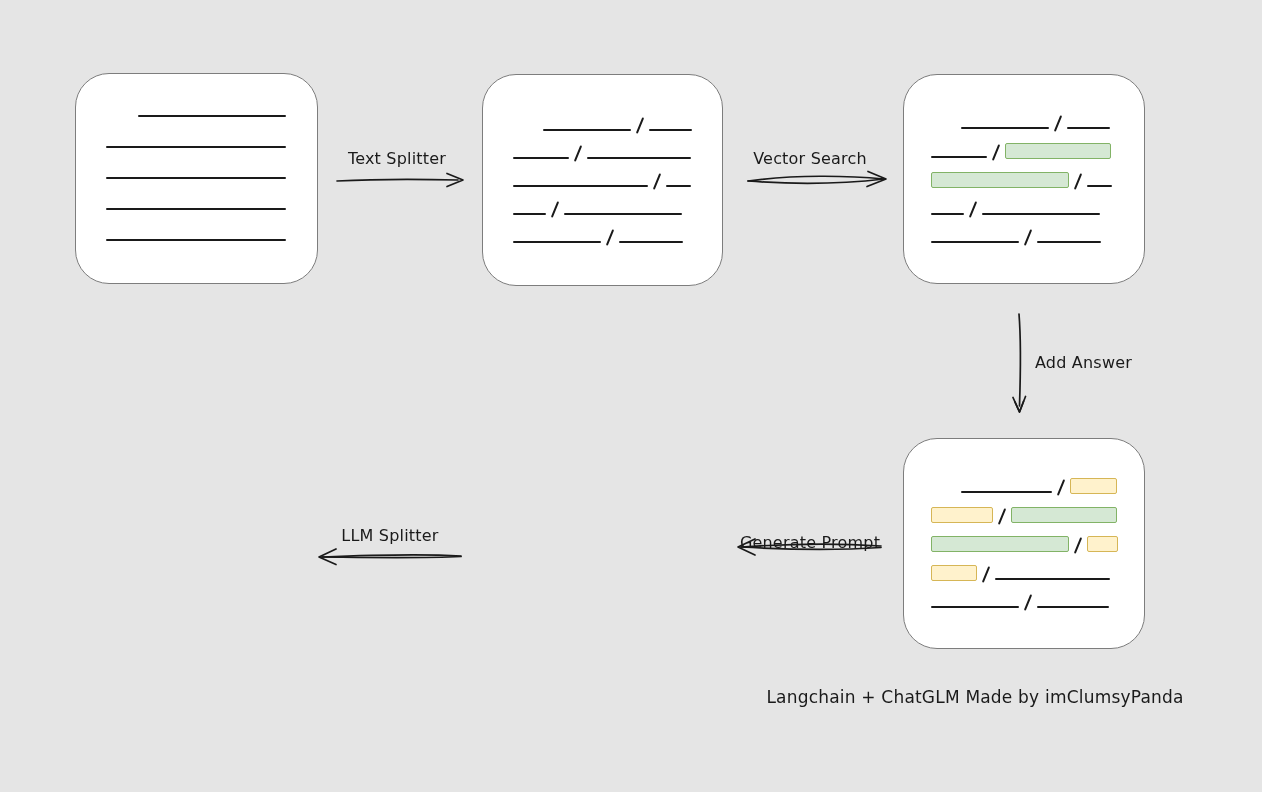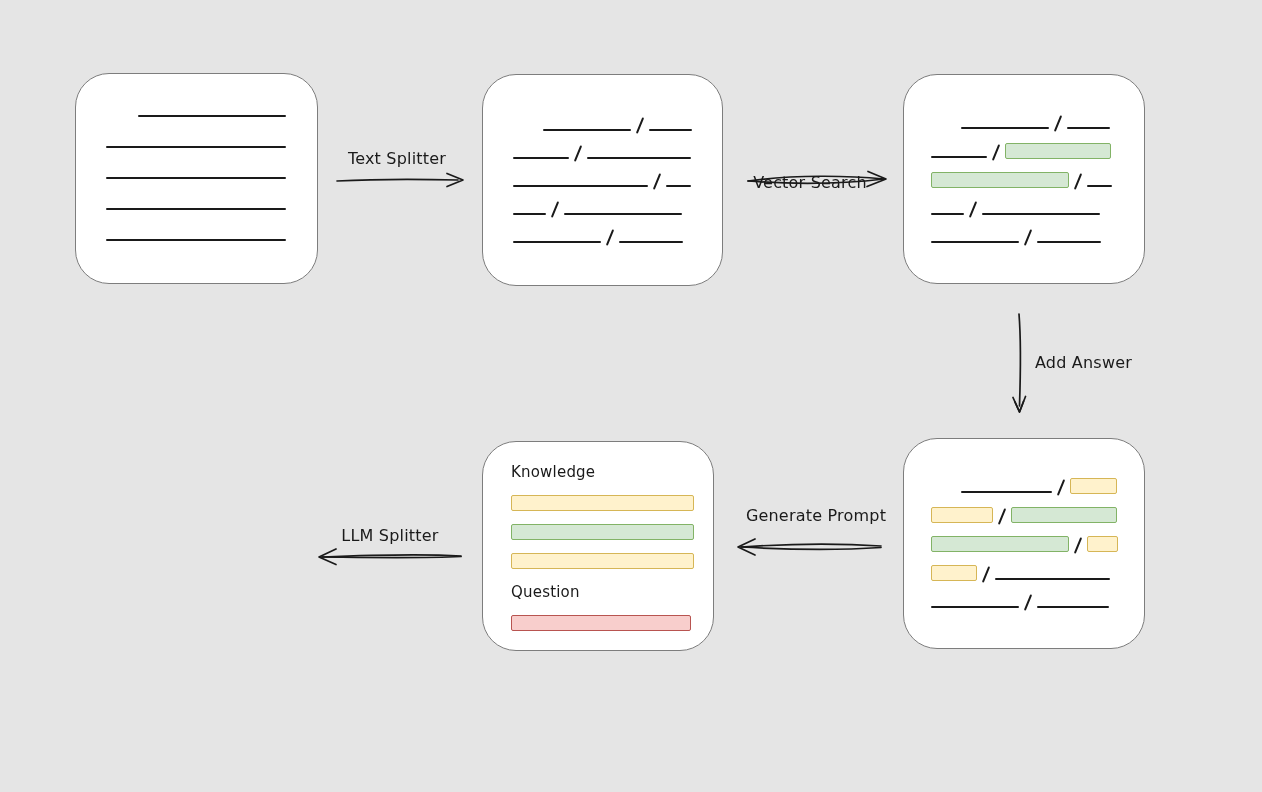--- a/index.html
+++ b/index.html
@@ -19,23 +19,23 @@
     width:2px;height:17px;background:#1a1a1a;border-radius:1px;
     transform:rotate(22deg);margin:0 8px -2px 8px;flex:none;
   }
   .chunk{height:16px;box-sizing:border-box;border:1.6px solid;border-radius:2px;flex:none;}
   .node-title{font-size:15px;height:20px;line-height:20px;white-space:nowrap;letter-spacing:0.2px;}
   .arrow-label{
     position:absolute;font-size:16px;white-space:nowrap;letter-spacing:0.2px;
   }
   .centered{transform:translate(-50%,-50%);}
   .lbl-text-splitter{left:397px;top:158px;}
-  .lbl-vector-search{left:810px;top:158px;margin-top:24px;}
+  .lbl-vector-search{left:810px;top:158px;}
   .lbl-add-context{left:1035px;top:362px;transform:translateY(-50%);}
-  .lbl-generate-prompt{left:810px;top:515px;margin-left:6px;}
+  .lbl-generate-prompt{left:810px;top:542px;}
   .lbl-llm-response{left:390px;top:535px;}
   .footer-credit{
     position:absolute;left:975px;top:697px;transform:translate(-50%,-50%);
     font-size:17px;white-space:nowrap;letter-spacing:0.2px;
   }
   #arrow-layer{position:absolute;left:0;top:0;width:1262px;height:792px;pointer-events:none;}
   #arrow-layer path{stroke:#1a1a1a;stroke-width:1.7;fill:none;stroke-linecap:round;stroke-linejoin:round;}
 </style>
 </head>
 <body>
@@ -68,20 +68,21 @@
       <path d="M336 549 L319 557 L336 564.5"></path>
     </g>
   </svg>
 
   <div class="arrow-label centered lbl-text-splitter">Text Splitter</div>
   <div class="arrow-label centered lbl-vector-search">Vector Search</div>
   <div class="arrow-label lbl-add-context">Add Answer</div>
   <div class="arrow-label centered lbl-generate-prompt">Generate Prompt</div>
   <div class="arrow-label centered lbl-llm-response">LLM Splitter</div>
 
+  <div class="footer-credit">Langchain + ChatGLM Made by imClumsyPanda</div>
 <div class="node" style="left: 75px; top: 73px; width: 243px; height: 211px; padding: 0px 30px; gap: 28px;">
       <div class="row">
         <div class="sp" style="width: 32px;"></div>
         <div class="ln" style="width: 148px;"></div>
       </div>
       <div class="row">
         <div class="ln" style="width: 180px;"></div>
       </div>
       <div class="row">
         <div class="ln" style="width: 180px;"></div>
@@ -170,33 +171,13 @@
         <div class="chunk" style="width: 46px; background: rgb(255, 242, 204); border-color: rgb(214, 182, 86);"></div>
         <div class="slash"></div>
         <div class="ln" style="width: 115px;"></div>
       </div>
       <div class="row">
         <div class="ln" style="width: 88px;"></div>
         <div class="slash"></div>
         <div class="ln" style="width: 72px;"></div>
       </div>
     </div>
-    <div class="node" style="left: 482px; top: 441px; width: 232px; height: 210px; padding: 0px 28px; gap: 13px;">
-      <div class="row">
-        <div class="node-title">Knowledge</div>
-      </div>
-      <div class="row">
-        <div class="chunk" style="width: 183px; background: rgb(255, 242, 204); border-color: rgb(214, 182, 86);"></div>
-      </div>
-      <div class="row">
-        <div class="chunk" style="width: 183px; background: rgb(213, 232, 212); border-color: rgb(130, 179, 102);"></div>
-      </div>
-      <div class="row">
-        <div class="chunk" style="width: 183px; background: rgb(255, 242, 204); border-color: rgb(214, 182, 86);"></div>
-      </div>
-      <div class="row">
-        <div class="node-title">Question</div>
-      </div>
-      <div class="row">
-        <div class="chunk" style="width: 180px; background: rgb(248, 206, 204); border-color: rgb(184, 84, 80);"></div>
-      </div>
-    </div>
   </div>
 
 </body></html>

